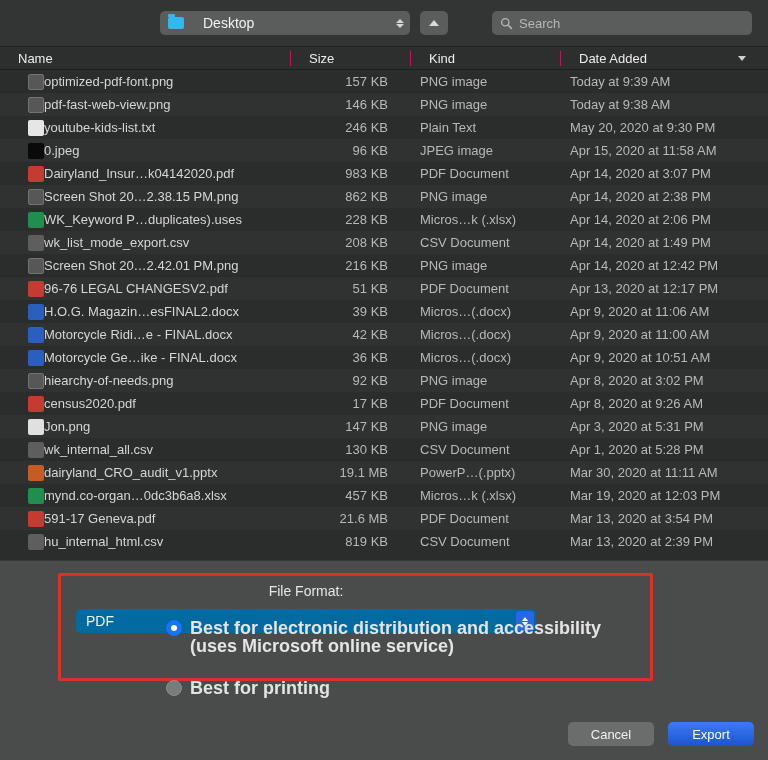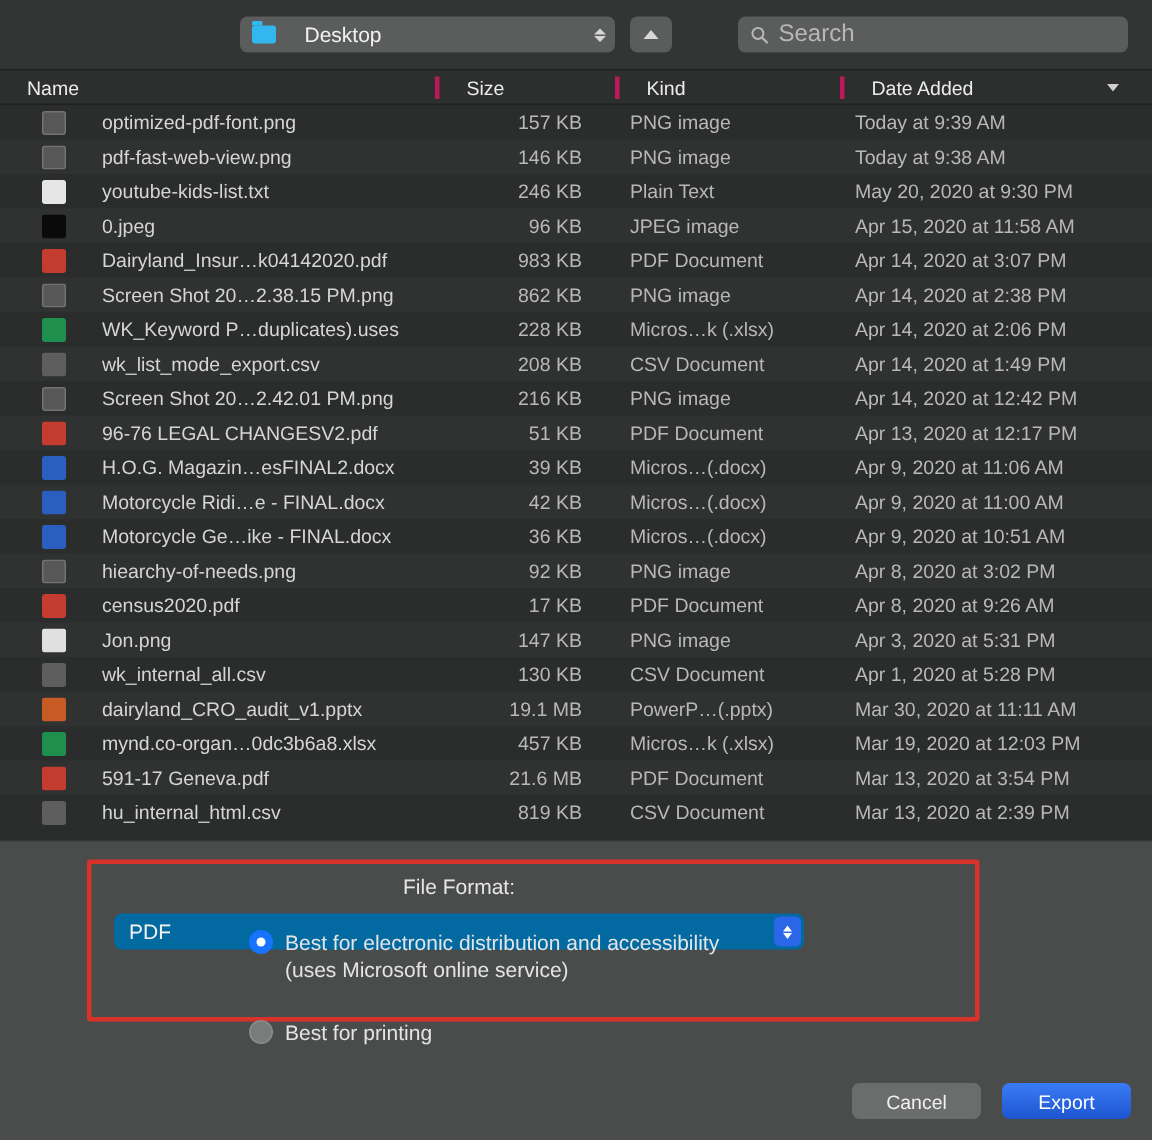--- a/index.html
+++ b/index.html
@@ -61,59 +61,59 @@
   .collapse-btn span{
     width:0;height:0;border-left:5px solid transparent;border-right:5px solid transparent;border-bottom:6px solid #d8d8d8;
   }
 
   .search-wrap{
     flex:1;max-width:260px;margin-left:auto;margin-right:6px;
     height:24px;background:#5b5c5c;border-radius:5px;
     display:flex;align-items:center;padding:0 8px;gap:6px;
   }
   .search-wrap svg{width:13px;height:13px;fill:#b7b7b7;}
-  .search-wrap .ph{color:#b7b7b7;font-size:16px;}
+  .search-wrap .ph{color:#b7b7b7;font-size:13px;}
 
   
   .columns{
     display:grid;
     grid-template-columns: 290px 120px 150px 1fr;
     height:24px;
     align-items:center;
     background:#2d2e2e;
     border-top:1px solid #202020;
     border-bottom:1px solid #202020;
     color:#ececec;
     font-size:13px;
   }
   .columns div{padding:0 18px;display:flex;align-items:center;gap:6px;}
   .columns .sort{display:flex;align-items:center;justify-content:space-between;}
   .columns .sort .chev{
     width:0;height:0;border-left:4px solid transparent;border-right:4px solid transparent;border-top:5px solid #cfcfcf;margin-right:4px;
   }
-  .columns > div + div{border-left:3px solid #be185d;}
+  .columns > div + div{border-left:1px solid #be185d;}
 
   
   .files{
     height: 490px;
     overflow:hidden;
     background:#2b2c2c;
   }
   .row{
     display:grid;
     grid-template-columns: 290px 120px 150px 1fr;
     height:23px;
     align-items:center;
     font-size:13px;
   }
   .row:nth-child(odd){background:#2b2c2c;}
   .row:nth-child(even){background:#303131;}
   .cell{padding:0 10px;white-space:nowrap;overflow:hidden;text-overflow:ellipsis;color:#b8b8b8;}
   .cell.size{text-align:right;padding-right:22px;}
-  .namecell{display:flex;align-items:center;gap:24px;padding-left:28px;}
+  .namecell{display:flex;align-items:center;gap:0;padding-left:28px;}
   .namecell .fname{color:#d5d5d5;}
   .ficon{
     width:16px;height:16px;border-radius:2px;flex-shrink:0;display:flex;align-items:center;justify-content:center;
   }
   .ic-img{background:#575757;border:1px solid #737373;}
   .ic-txt{background:#e6e6e6;}
   .ic-pdf{background:#c33c2f;}
   .ic-xls{background:#1f8f4d;}
   .ic-doc{background:#2a5fbf;}
   .ic-csv{background:#5e5e5e;}
@@ -160,21 +160,21 @@
     display:flex;align-items:flex-start;gap:8px;
   }
   .radio-row.first{top:58px;}
   .radio-row.second{top:118px;}
   .radio{
     width:16px;height:16px;border-radius:50%;background:#7a7b7b;border:1px solid #8c8d8d;flex-shrink:0;margin-top:1px;
     display:flex;align-items:center;justify-content:center;
   }
   .radio.selected{background:#1873ff;border-color:#1873ff;}
   .radio.selected::after{content:"";width:6px;height:6px;background:#fff;border-radius:50%;}
-  .radio-text{color:#e4e4e4;font-size:14px;line-height:18px;}
+  .radio-text{color:#e4e4e4;font-size:18px;line-height:18px;font-weight:bold;}
 
   .buttons{
     position:absolute;right:14px;bottom:14px;display:flex;gap:14px;
   }
   .btn{
     height:24px;min-width:86px;border-radius:5px;font-size:13px;
     display:flex;align-items:center;justify-content:center;padding:0 16px;
   }
   .btn-cancel{background:#6b6c6c;color:#f0f0f0;}
   .btn-export{background:#2765e6;background:linear-gradient(#3a7cf5,#1d54d0);color:#fff;}

